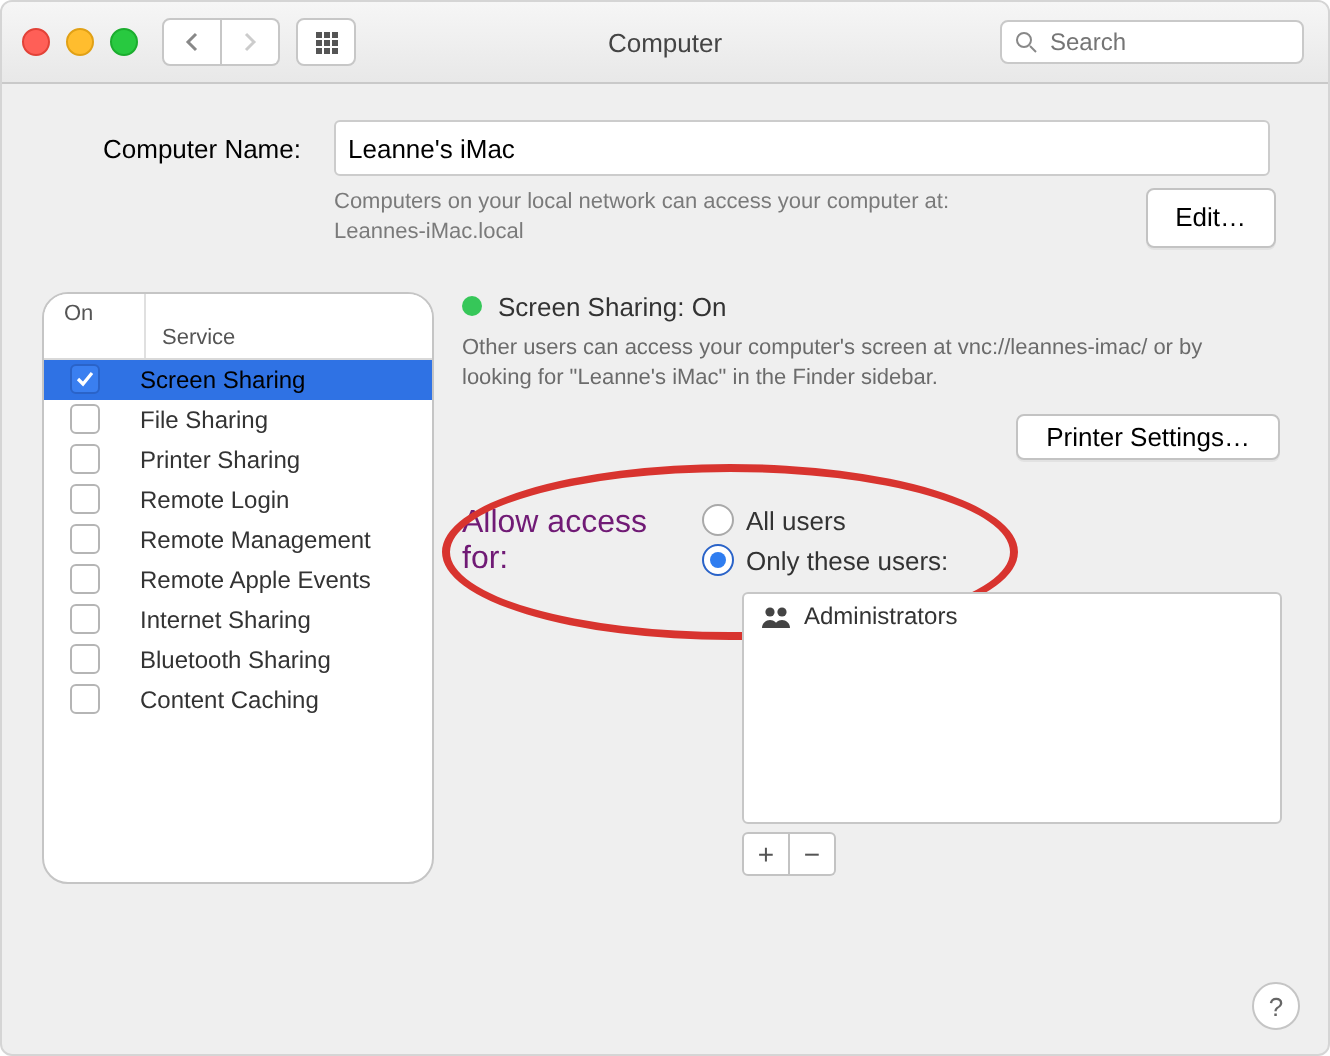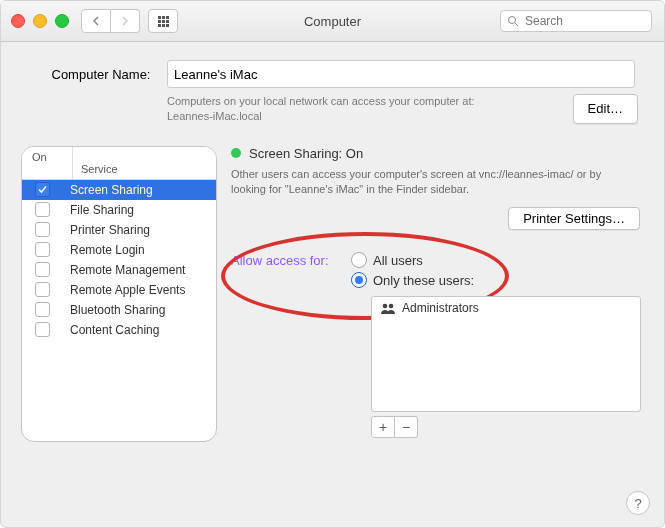--- a/index.html
+++ b/index.html
@@ -28,36 +28,36 @@
 .row2{display:flex;margin-left:22px;margin-top:6px}
 .sub{margin-left:124px;font-size:11px;color:#7a7a7a;line-height:1.35}
 .editbtn{margin-left:auto;margin-right:6px}
 .btn{background:#fff;border:1px solid #c3c3c3;border-radius:4px;padding:3px 14px;font-size:13px;box-shadow:0 1px 0 rgba(0,0,0,.05)}
 .main{display:flex;margin-top:22px;gap:14px}
 .panel{width:194px;height:294px;background:#fff;border:1px solid #c5c5c5;border-radius:13px;overflow:hidden}
 .phead{display:flex;background:#fff;border-bottom:1px solid #d9d9d9;font-size:11px;color:#555}
 .phead .c1{width:40px;padding:4px 0 4px 10px;border-right:1px solid #e0e0e0}
 .phead .c2{padding:16px 0 4px 8px}
 .prow{display:flex;align-items:center;height:20px}
-.prow.sel{background:#2f72e4;color:#fef9c3}
+.prow.sel{background:#2f72e4;color:#000000}
 .prow .c1{width:40px;display:flex;justify-content:center}
 .prow .c2{padding-left:8px;font-size:12px}
 .chk{width:13px;height:13px;border:1px solid #b5b5b5;border-radius:3px;background:#fff;display:flex;align-items:center;justify-content:center}
 .chk.on{background:#3a7ff0;border-color:#2a63c8}
 .chk.on svg{display:block}
 .chk svg{display:none}
 .right{flex:1;position:relative}
 .statusrow{display:flex;align-items:center;gap:8px}
 .dot{width:10px;height:10px;border-radius:50%;background:#36c759}
 .statustxt{font-size:13px;color:#333}
 .desc{font-size:11px;color:#6b6b6b;margin-top:6px;line-height:1.4;max-width:405px}
 .csrow{display:flex;justify-content:flex-end;margin-top:10px;padding-right:4px}
 .accesswrap{margin-top:22px;position:relative}
 .accessrow{display:flex;align-items:flex-start}
-.accesslabel{width:118px;color:#8b5cf6;font-size:13px;padding-top:1px}
+.accesslabel{width:118px;color:#701a75;font-size:16px;padding-top:1px}
 .radios{margin-left:2px}
 .radio{display:flex;align-items:center;gap:6px;font-size:13px;margin-bottom:4px}
 .rdisc{width:14px;height:14px;border-radius:50%;border:1px solid #a9a9a9;background:#fff;display:flex;align-items:center;justify-content:center}
 .rdisc.on{border-color:#2a63c8}
 .rdisc.on::after{content:"";width:8px;height:8px;border-radius:50%;background:#2f7df0}
 .userbox{margin-left:140px;margin-top:4px;width:268px;height:114px;background:#fff;border:1px solid #c7c7c7;border-radius:3px;position:relative}
 .userrow{display:flex;align-items:center;gap:6px;padding:4px 8px;font-size:12px}
 .addremove{margin-left:140px;margin-top:4px;display:flex}
 .sqbtn{width:22px;height:20px;border:1px solid #c3c3c3;background:#fff;display:flex;align-items:center;justify-content:center;font-size:14px;color:#555}
 .sqbtn:first-child{border-radius:3px 0 0 3px}
@@ -168,20 +168,26 @@
             <div class="prow">
               <div class="c1">
                 <div class="chk"></div>
               </div>
               <div class="c2">Remote Apple Events</div>
             </div>
             <div class="prow">
               <div class="c1">
                 <div class="chk"></div>
               </div>
+              <div class="c2">Internet Sharing</div>
+            </div>
+            <div class="prow">
+              <div class="c1">
+                <div class="chk"></div>
+              </div>
               <div class="c2">Bluetooth Sharing</div>
             </div>
             <div class="prow">
               <div class="c1">
                 <div class="chk"></div>
               </div>
               <div class="c2">Content Caching</div>
             </div>
           </div>
       </div>

